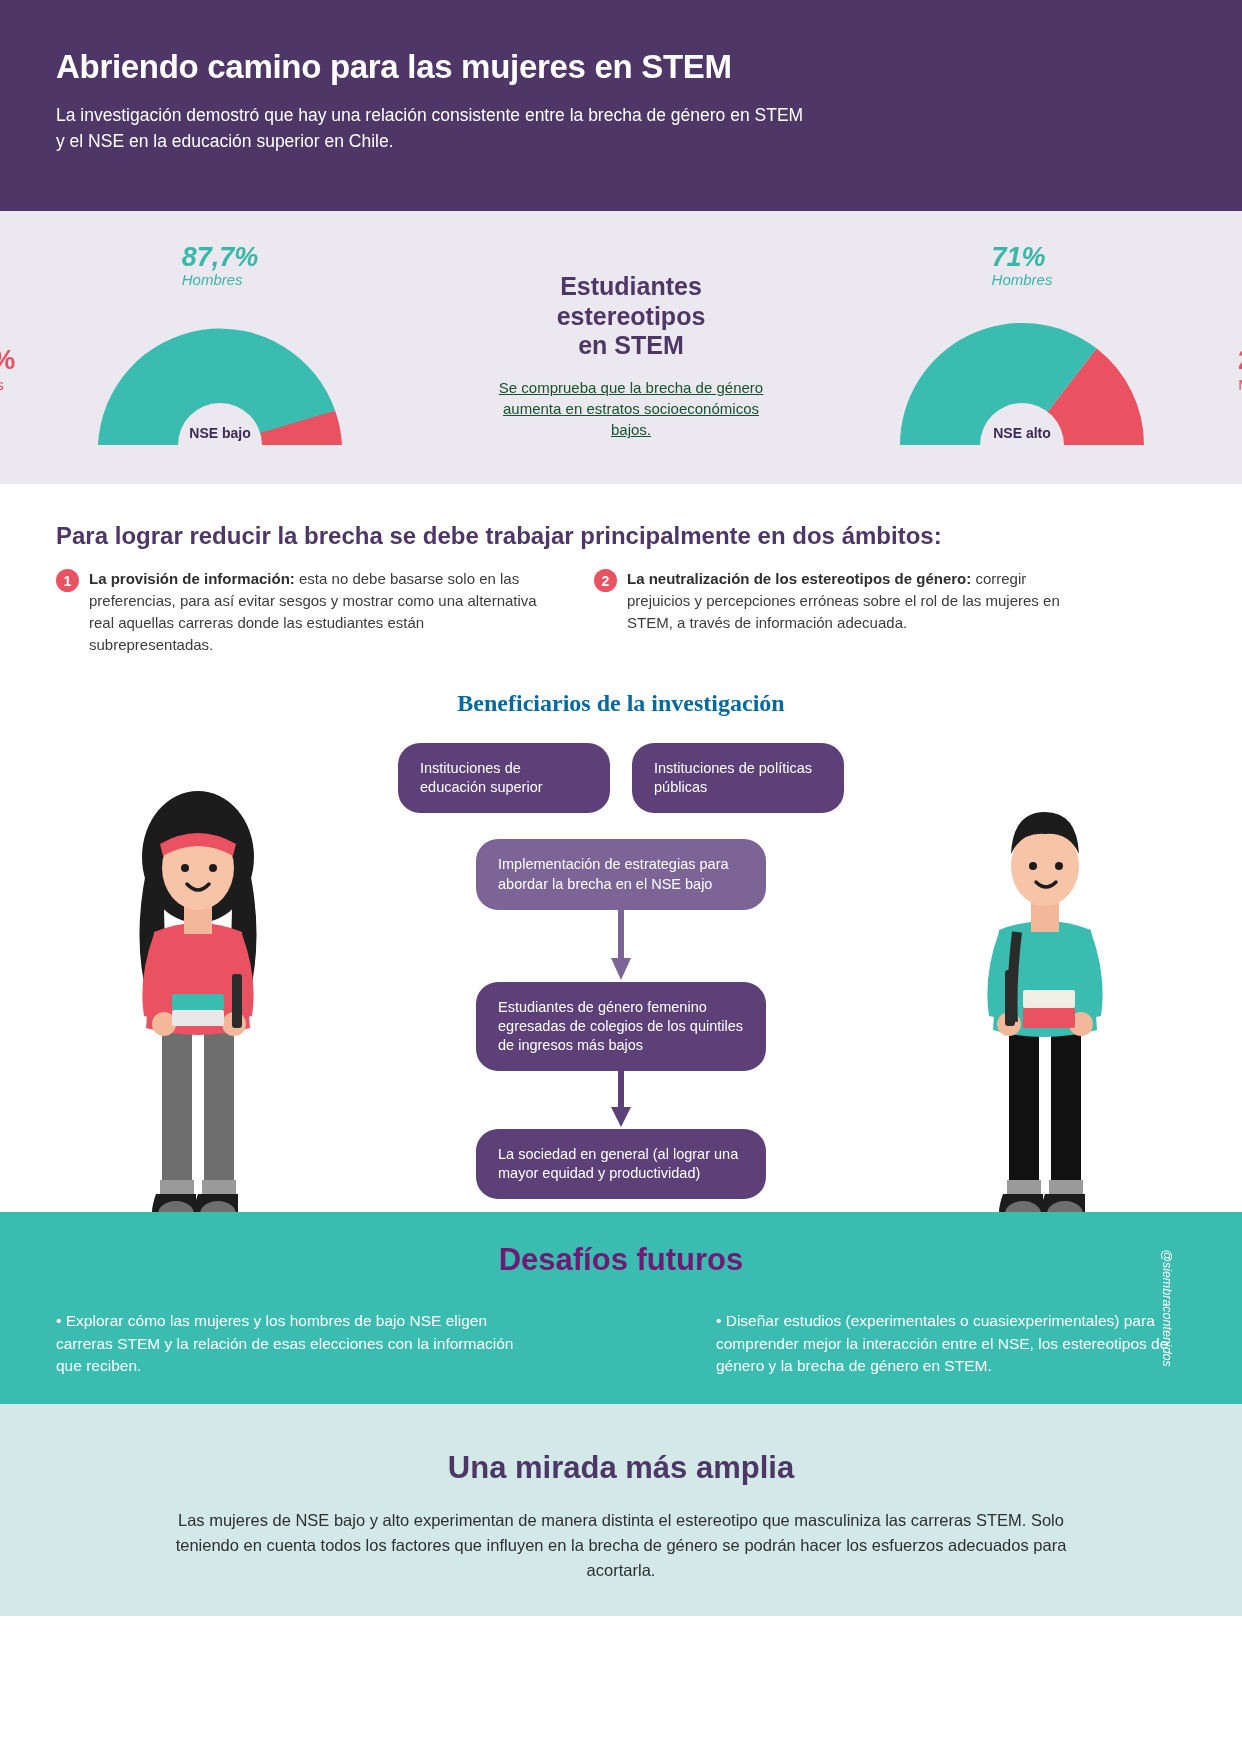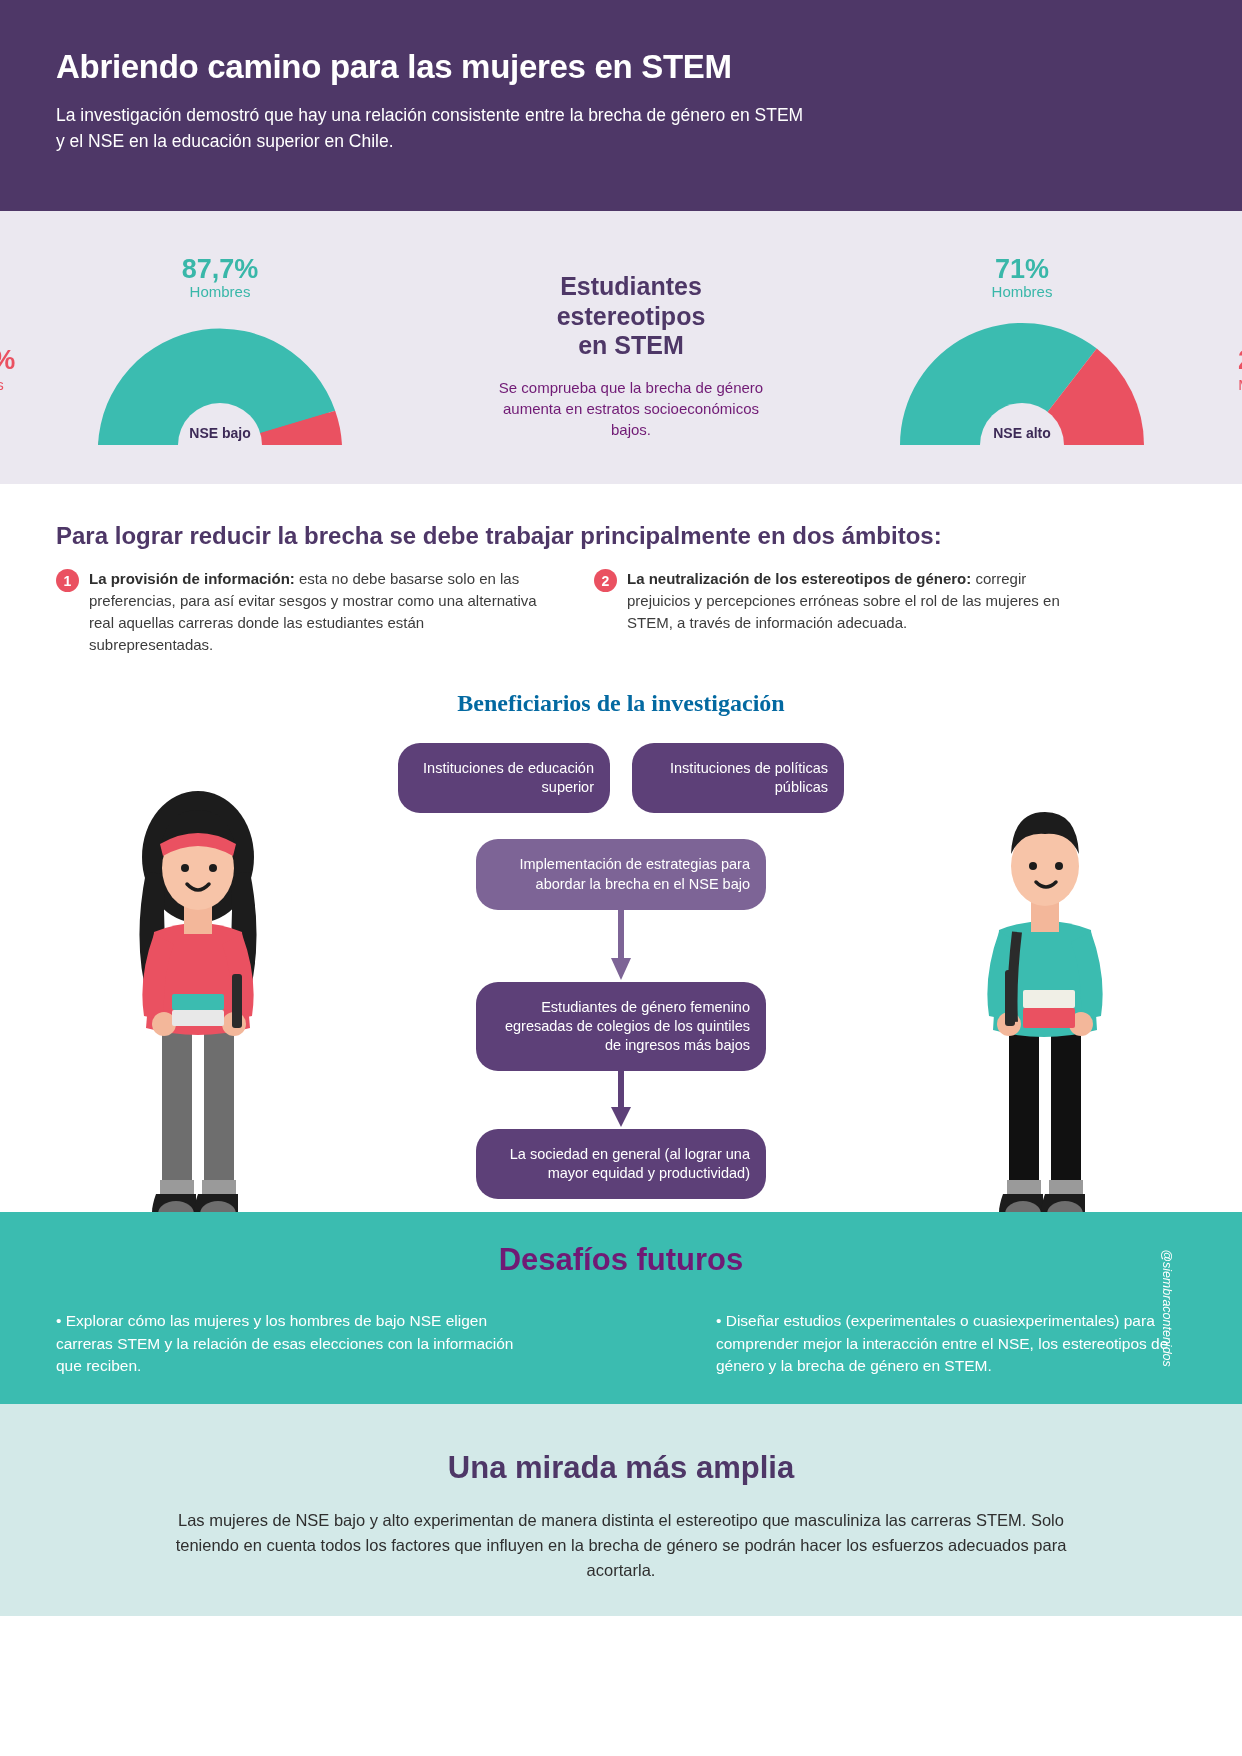--- a/index.html
+++ b/index.html
@@ -62,25 +62,26 @@
     bottom: 22px;
     left: 50%;
     transform: translateX(-50%);
     font-size: 14px;
     font-weight: bold;
     color: #3d2a57;
     white-space: nowrap;
   }
   .pct-top {
     position: absolute;
-    top: 22px;
+    top: 10px;
     left: 50%;
     transform: translateX(-50%);
-    text-align: center;
+    text-align: left;
     line-height: 1.1;
+    font-style: italic;
   }
   .pct-top .num { font-size: 27px; font-weight: bold; color: #39b7a9; }
   .pct-top .cap { font-size: 15px; color: #39b7a9; }
 
   .pct-side {
     position: absolute;
     text-align: center;
     line-height: 1.15;
   }
   .pct-side .num { font-size: 27px; font-weight: bold; color: #ea5161; display:block; }
@@ -95,24 +96,25 @@
     margin-left: 20px;
   }
   .donut-center-text h2 {
     color: #4e3767;
     font-size: 25px;
     font-weight: bold;
     line-height: 1.18;
     margin: 0 0 16px 0;
   }
   .donut-center-text p {
-    color: #701a75;
+    color: #14532d;
     font-size: 15px;
     line-height: 1.42;
     margin: 0;
+    text-decoration: underline;
   }
 
   
   .ambitos {
     padding: 38px 56px 0 56px;
   }
   .ambitos h3 {
     color: #4e3767;
     font-size: 24px;
     font-weight: bold;
@@ -147,24 +149,24 @@
     font-weight: bold;
     margin: 0 0 26px 0;
     font-family: Liberation Serif, serif;
   }
   .flow { position: relative; width: 470px; margin: 0 auto; }
   .flow-row { display: flex; gap: 22px; justify-content: center; }
   .box {
     background: #5d4078;
     color: #ffffff;
     border-radius: 22px;
-    text-align: right;
+    text-align: left;
     font-size: 14.5px;
     line-height: 1.32;
-    padding: 16px 16px;
+    padding: 16px 22px;
     box-sizing: border-box;
   }
   .box-top { width: 212px; }
   .box-impl { background: #7d6496; width: 290px; margin: 26px auto 0 auto; border-radius: 22px; }
   .box-est { width: 290px; margin: 0 auto; }
   .box-soc { width: 290px; margin: 0 auto; }
   .arrow {
     width: 290px; margin: 0 auto;
     display: flex; justify-content: center;
   }

